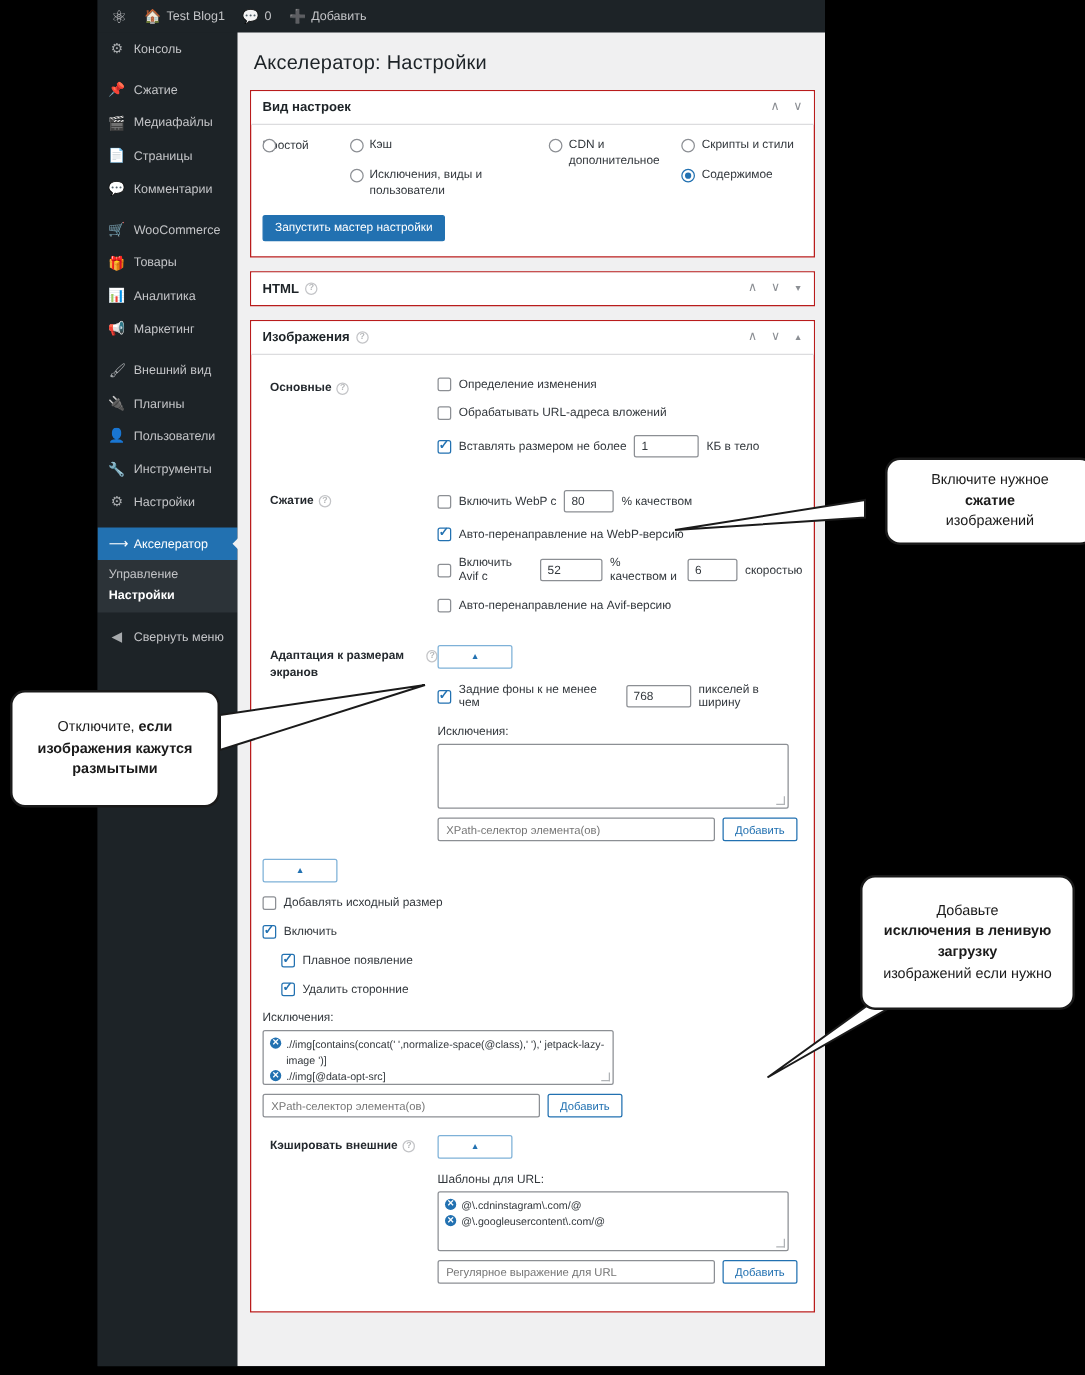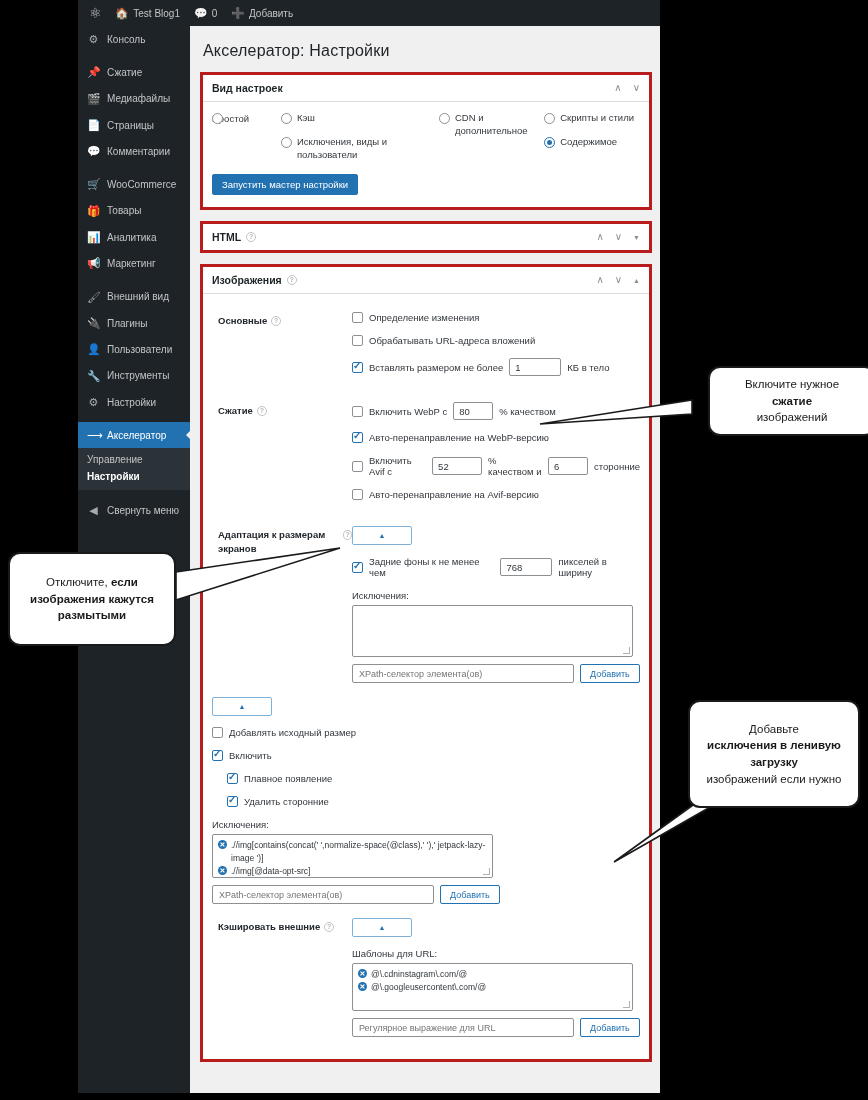--- a/index.html
+++ b/index.html
@@ -52,21 +52,21 @@
   .submenu-item.current { color:#fff; font-weight:bold; }
 
   
   .content {
     position:absolute; left:112px; top:26px; right:0; bottom:0;
     background:#f0f0f1; padding:10px 8px 8px 10px; overflow:hidden;
   }
   .page-title { font-size:16px; font-weight:400; color:#1d2327; margin:6px 0 12px 3px; letter-spacing:.2px;}
 
   
-  .panel { background:#fff; border:3px solid #b91c1c; margin-bottom:11px; }
+  .panel { background:#fff; border:1px solid #b91c1c; margin-bottom:11px; }
   .panel-head {
     display:flex; align-items:center; justify-content:space-between;
     padding:7px 9px; border-bottom:1px solid #dcdcde; background:#fff;
   }
   .panel-head.noborder { border-bottom:none; }
   .panel-title { font-size:10.5px; font-weight:bold; color:#1d2327; display:flex; align-items:center; gap:5px; }
   .help-ico {
     width:10px; height:10px; border-radius:50%; border:1px solid #c3c4c7;
     color:#b4b6b8; font-size:7px; line-height:8px; text-align:center; display:inline-block;
     font-weight:bold;
@@ -393,21 +393,21 @@
               <div class="cb-row">
                 <span class="cb on"></span>
                 <span>Авто-перенаправление на WebP-версию</span>
               </div>
               <div class="cb-row">
                 <span class="cb"></span>
                 <span>Включить Avif с</span>
                 <input class="txt-in w-num3" value="52" style="">
                 <span>% качеством и</span>
                 <input class="txt-in w-num2" value="6" style="">
-                <span>сторонние</span>
+                <span>скоростью</span>
               </div>
               <div class="cb-row">
                 <span class="cb"></span>
                 <span>Авто-перенаправление на Avif-версию</span>
               </div>
             </div>
           </div>
 
           <div class="set-row">
             <div class="set-label">

